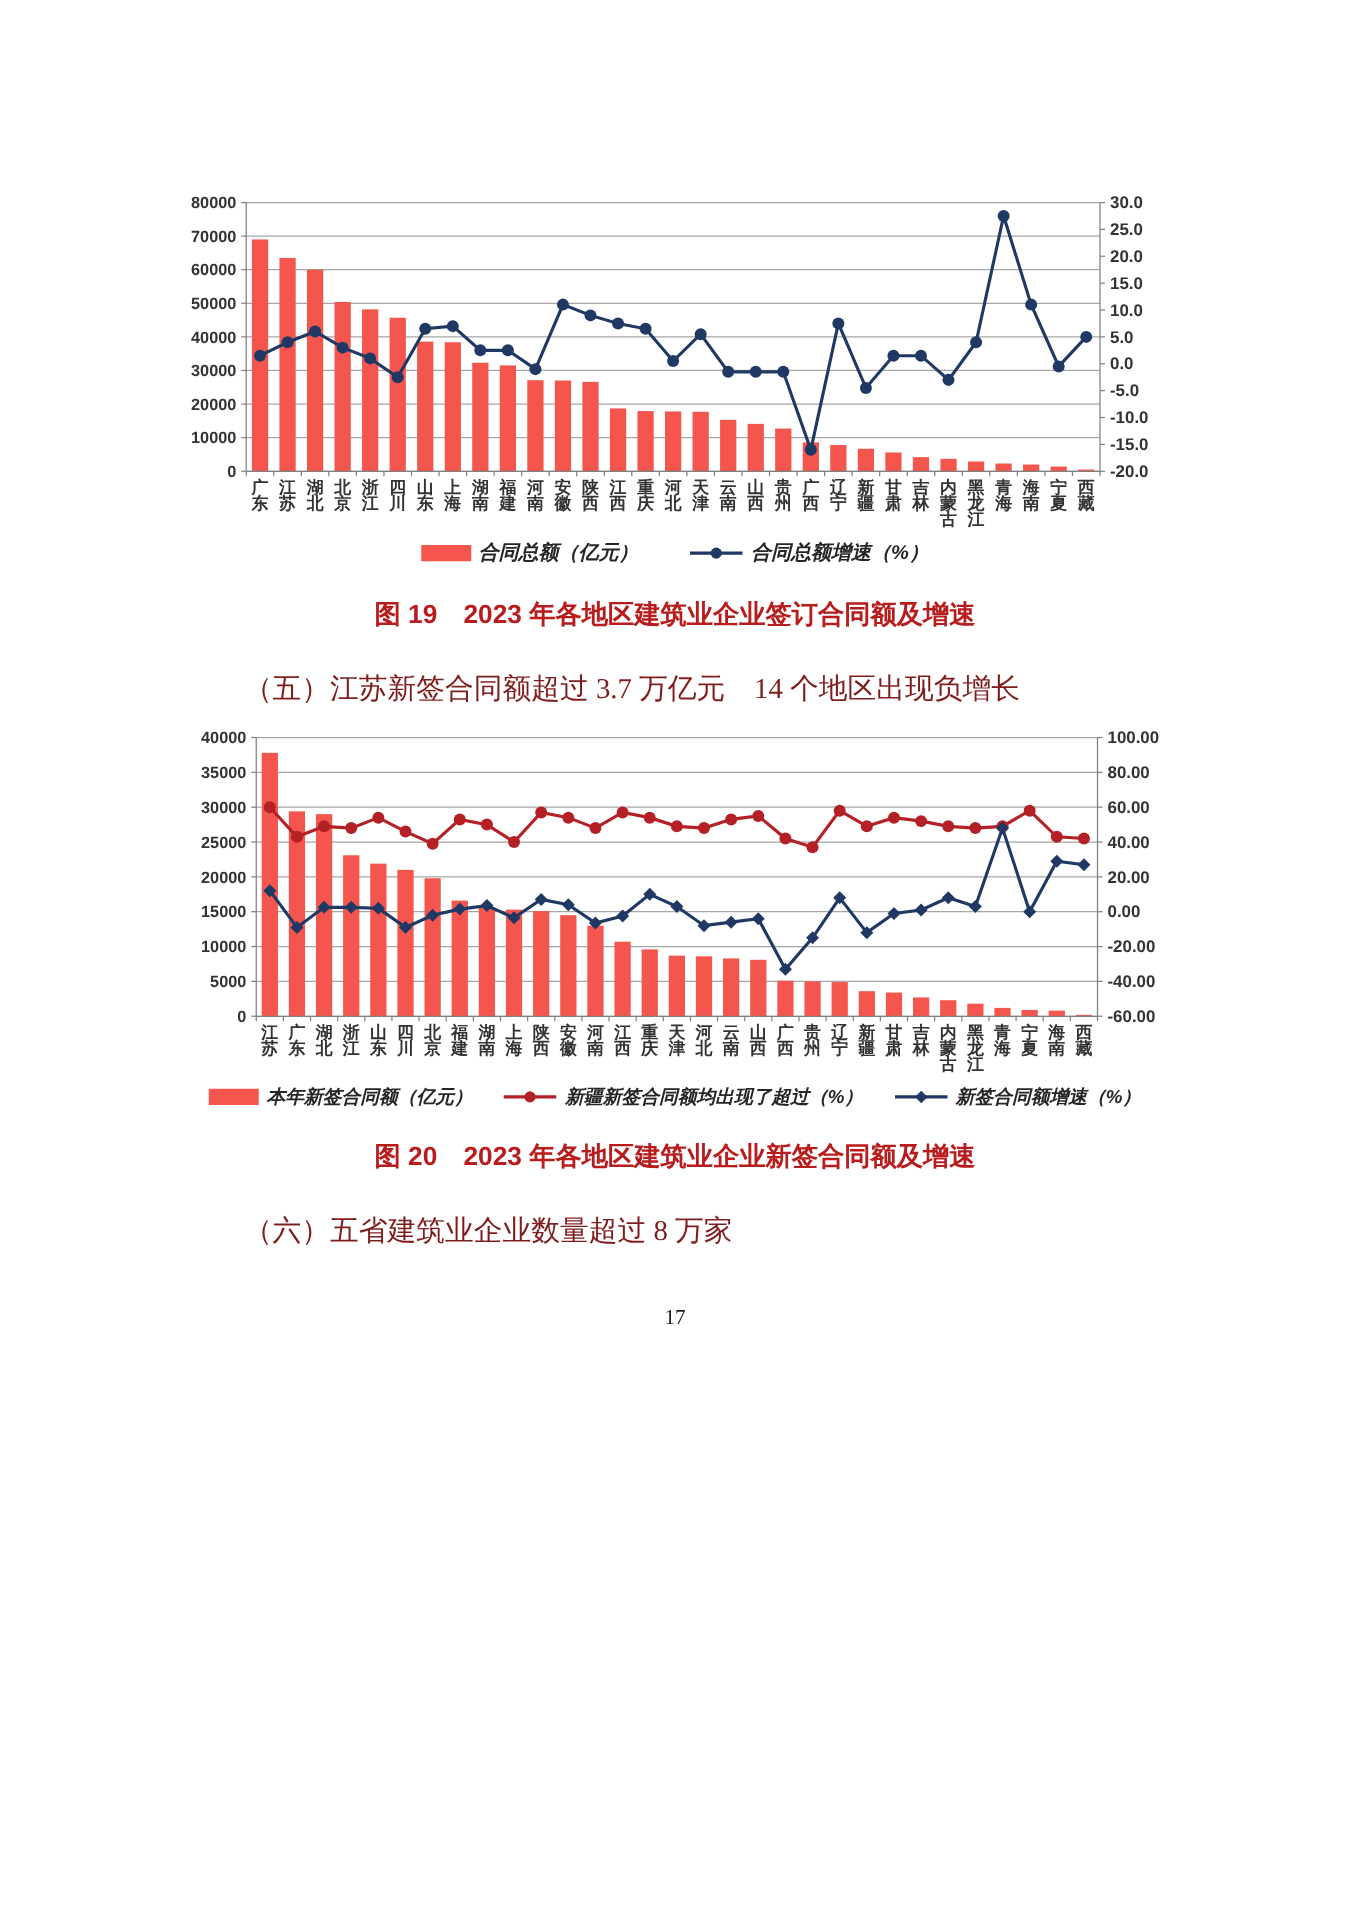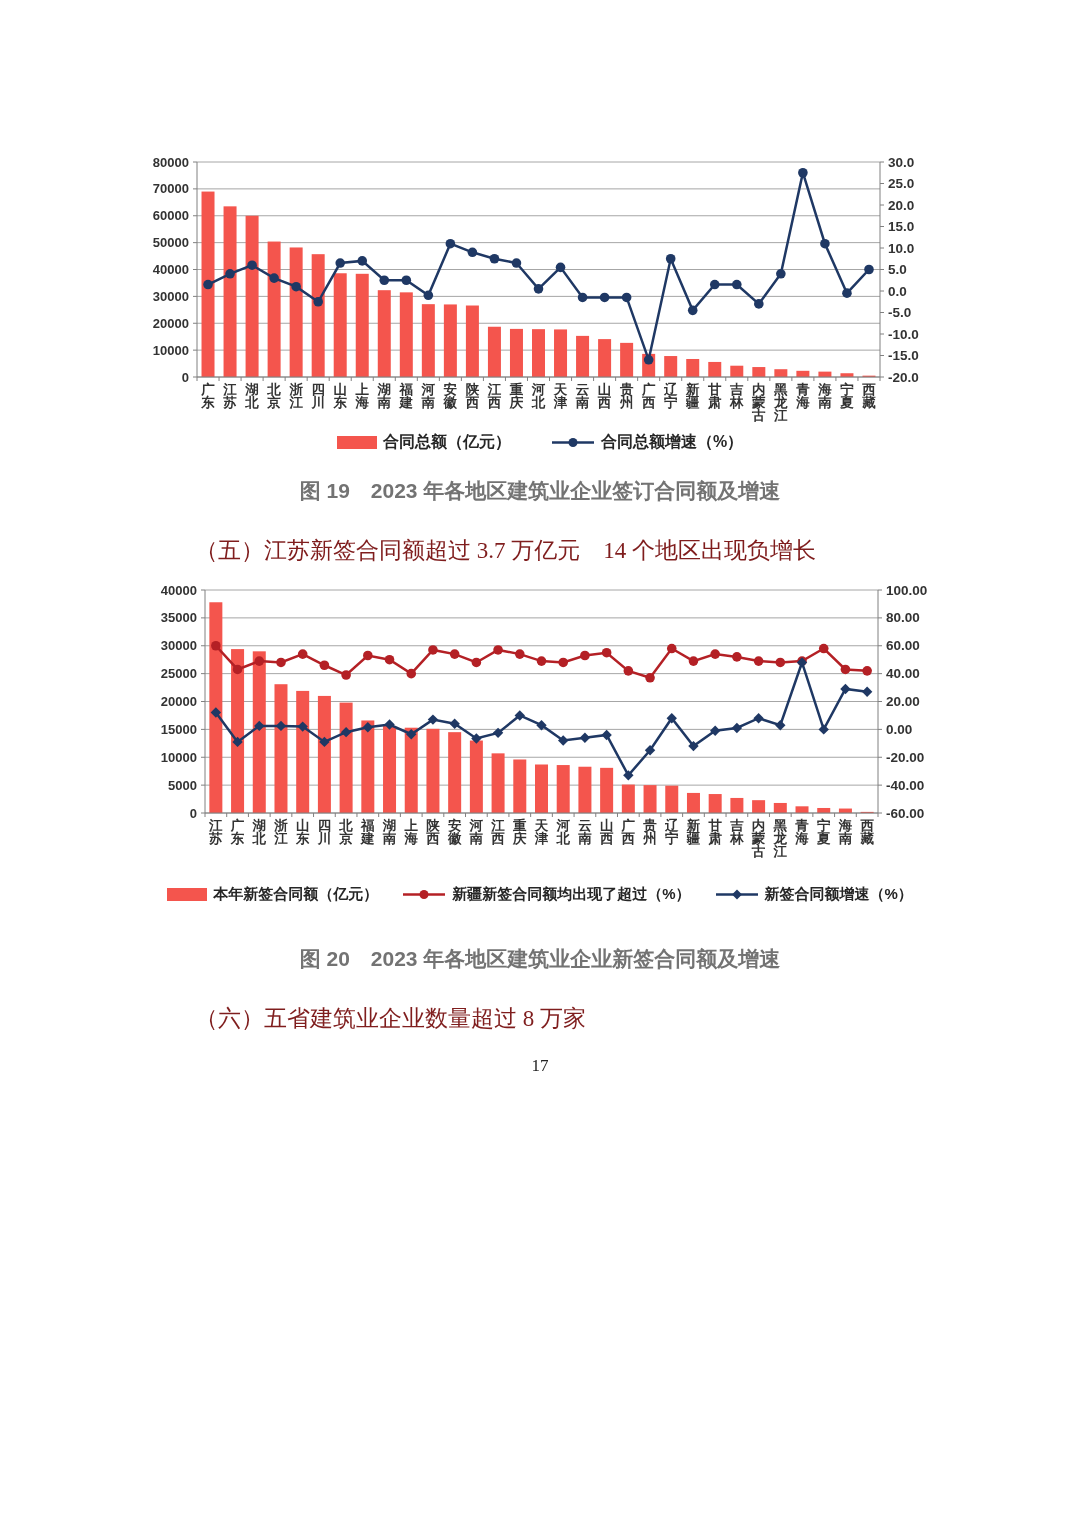--- a/index.html
+++ b/index.html
@@ -19,44 +19,44 @@
   svg.chart text{
     font-family:"Liberation Sans","DejaVu Sans",sans-serif;
     font-weight:bold;fill:#333333;
   }
   .legend-row{
     display:flex;justify-content:center;align-items:center;
     font-family:"Liberation Sans","DejaVu Sans",sans-serif;
     font-weight:bold;font-size:16px;color:#262626;
   }
   .legend-row.small{font-size:15px;}
-  .legend-item{display:flex;align-items:center;margin:0 20px;}
-  .legend-row.small .legend-item{margin:17px 12px;}
+  .legend-item{display:flex;align-items:center;margin:0 20px;font-style:italic;}
+  .legend-row.small .legend-item{margin:0 12px;}
   .lg-bar{display:inline-block;width:40px;height:13px;margin-right:6px;}
   .lg-line{margin-right:6px;display:block;}
   .legend-label{white-space:nowrap;}
   .fig-caption{
     text-align:center;
     font-family:"Liberation Sans","DejaVu Sans",sans-serif;
-    font-weight:bold;font-size:21px;color:#737373;
+    font-weight:bold;font-size:21px;color:#b91c1c;
     margin-top:24px;
   }
   .sec-heading{
     font-size:23px;font-weight:normal;color:#7f1d1d;
     padding-left:55px;margin:30px 0 0 0;
     white-space:nowrap;
   }
   .body-para{
     font-size:21.5px;line-height:57px;color:#111;
     text-align:justify;text-indent:2em;
     margin:10px 0 0 0;
   }
   .page-number{
     text-align:center;font-size:17px;color:#222;
-    margin-top:22px;
+    margin-top:44px;
   }
 </style>
 </head>
 <body>
 
 <div class="page">
 
   <div class="chart-wrap">
     <svg class="chart" id="chart19" width="800" height="282" viewBox="0 0 800 282">
         <line x1="57" x2="740" y1="227" y2="227" stroke="#a6a6a6" stroke-width="1"></line>

